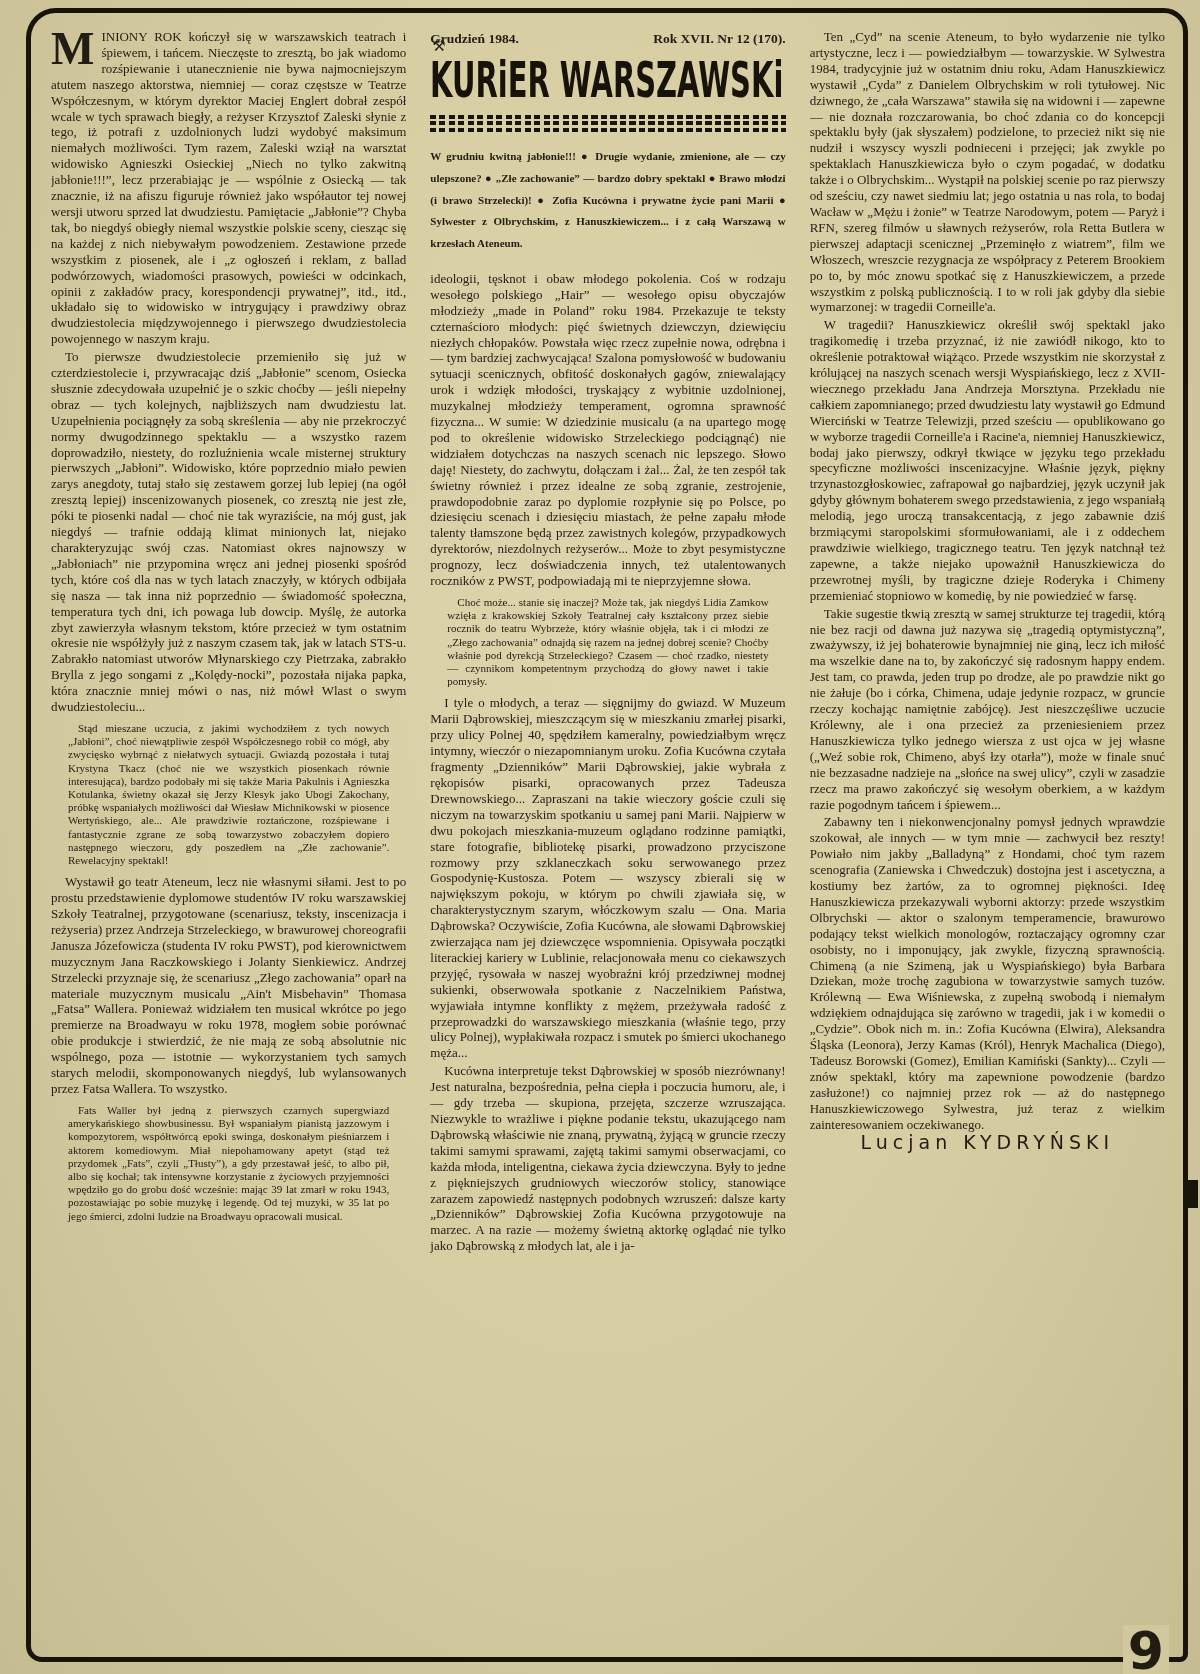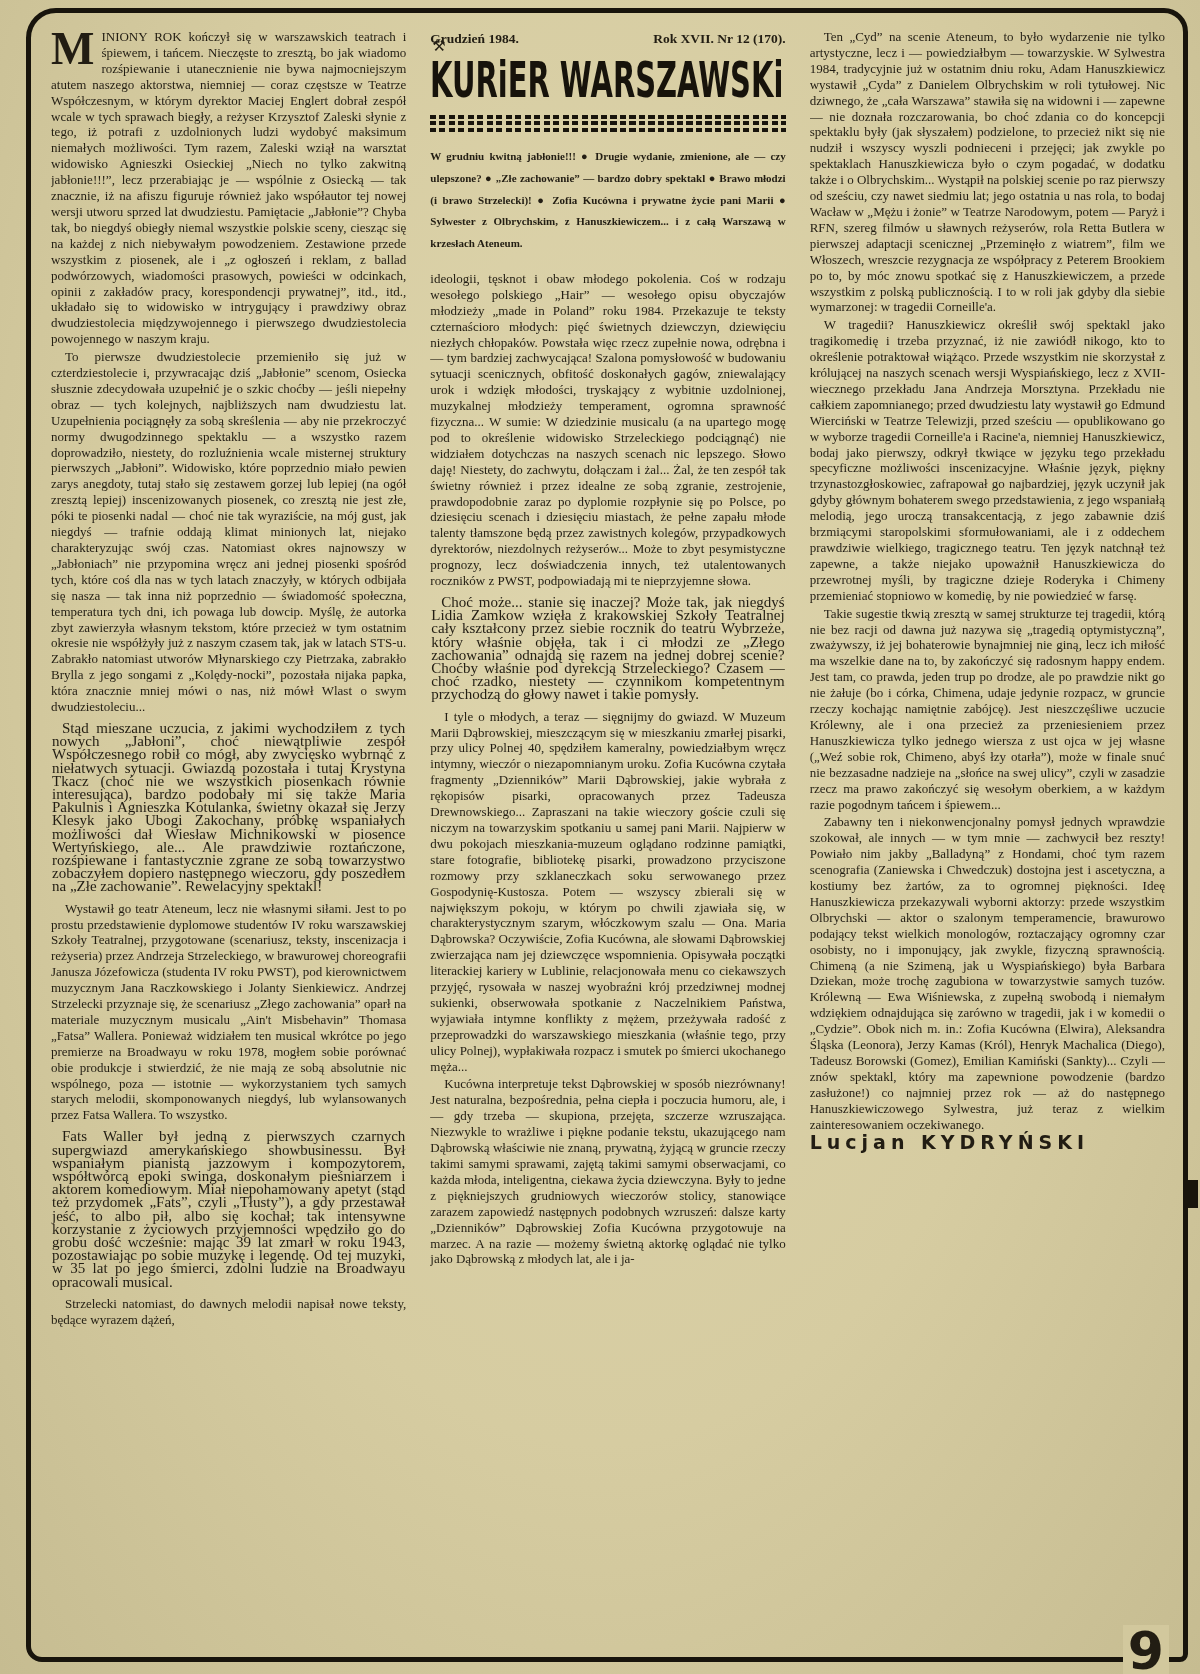--- a/index.html
+++ b/index.html
@@ -24,22 +24,22 @@
     display:flex; gap:24px;
   }
   .col {
     flex:1 1 0; overflow:hidden;
     text-align:justify;
     font-size:13px; line-height:15.9px;
   }
   .body-p { text-indent:14px; margin-bottom:2px; }
   .body-p.noindent { text-indent:0; }
   .small-p {
-    font-size:15px; line-height:13.2px;
-    margin:7px 1px; text-indent:10px;
+    font-size:11px; line-height:13.2px;
+    margin:7px 17px; text-indent:10px;
   }
   .dropcap {
     float:left; font-weight:bold;
     font-size:46px; line-height:36px;
     padding:2px 7px 0 0;
   }
   
   .dateline {
     display:flex; justify-content:space-between;
     font-weight:bold; font-size:13.5px; margin:2px 0 0;
@@ -58,22 +58,22 @@
     height:4px; margin:2.5px 0;
     background-image:repeating-linear-gradient(90deg, #18140c 0 6px, rgba(0,0,0,0) 6px 9.5px);
   }
   .lead {
     font-weight:bold; font-size:11px; line-height:21.8px;
     text-align:justify; margin-bottom:16px;
   }
   .signature {
     margin-top:1px;
     font-family:"DejaVu Sans", sans-serif;
-    font-weight:bold; font-size:19px; letter-spacing:5px;
-    white-space:nowrap; text-indent:0; text-align:left;
+    font-weight:normal; font-size:19px; letter-spacing:5px;
+    white-space:nowrap; text-indent:0; text-align:center;
   }
   .page-number {
     position:absolute; right:14px; bottom:-20px;
     font-family:"DejaVu Sans", sans-serif;
     font-weight:bold; font-size:52px; line-height:1;
     background:#d2c89d; padding:0 5px;
   }
   .edge-mark {
     position:absolute; right:2px; top:1180px;
     width:13px; height:28px; background:#18140c;
@@ -86,21 +86,20 @@
   <div class="frame">
 
     <div class="content">
 
       <div class="col">
         <p class="body-p noindent"><span class="dropcap">M</span><span>INIONY ROK kończył się w warszawskich teatrach i śpiewem, i tańcem. Nieczęste to zresztą, bo jak wiadomo rozśpiewanie i utanecznienie nie bywa najmocniejszym atutem naszego aktorstwa, niemniej — coraz częstsze w Teatrze Współczesnym, w którym dyrektor Maciej Englert dobrał zespół wcale w tych sprawach biegły, a reżyser Krzysztof Zaleski słynie z tego, iż potrafi z uzdolnionych ludzi wydobyć maksimum niemałych możliwości. Tym razem, Zaleski wziął na warsztat widowisko Agnieszki Osieckiej „Niech no tylko zakwitną jabłonie!!!”, lecz przerabiając je — wspólnie z Osiecką — tak znacznie, iż na afiszu figuruje również jako współautor tej nowej wersji utworu sprzed lat dwudziestu. Pamiętacie „Jabłonie”? Chyba tak, bo niegdyś obiegły niemal wszystkie polskie sceny, ciesząc się na każdej z nich niebywałym powodzeniem. Zestawione przede wszystkim z piosenek, ale i „z ogłoszeń i reklam, z ballad podwórzowych, wiadomości prasowych, powieści w odcinkach, opinii z zakładów pracy, korespondencji prywatnej”, itd., itd., układało się to widowisko w intrygujący i prawdziwy obraz dwudziestolecia międzywojennego i pierwszego dwudziestolecia powojennego w naszym kraju.</span></p>
         <p class="body-p">To pierwsze dwudziestolecie przemieniło się już w czterdziestolecie i, przywracając dziś „Jabłonie” scenom, Osiecka słusznie zdecydowała uzupełnić je o szkic choćby — jeśli niepełny obraz — tych kolejnych, najbliższych nam dwudziestu lat. Uzupełnienia pociągnęły za sobą skreślenia — aby nie przekroczyć normy dwugodzinnego spektaklu — a wszystko razem doprowadziło, niestety, do rozluźnienia wcale misternej struktury pierwszych „Jabłoni”. Widowisko, które poprzednio miało pewien zarys anegdoty, tutaj stało się zestawem gorzej lub lepiej (na ogół zresztą lepiej) inscenizowanych piosenek, co zresztą nie jest złe, póki te piosenki nadal — choć nie tak wyraziście, na mój gust, jak niegdyś — trafnie oddają klimat minionych lat, niejako charakteryzując swój czas. Natomiast okres najnowszy w „Jabłoniach” nie przypomina wręcz ani jednej piosenki spośród tych, które coś dla nas w tych latach znaczyły, w których odbijała się nasza — tak inna niż poprzednio — świadomość społeczna, temperatura tych dni, ich powaga lub dowcip. Myślę, że autorka zbyt zawierzyła własnym tekstom, które przecież w tym ostatnim okresie nie współżyły już z naszym czasem tak, jak w latach STS-u. Zabrakło natomiast utworów Młynarskiego czy Pietrzaka, zabrakło Brylla z jego songami z „Kolędy-nocki”, pozostała nijaka papka, która znacznie mniej mówi o nas, niż mówł Wlast o swym dwudziestoleciu...</p>
         <p class="small-p">Stąd mieszane uczucia, z jakimi wychodziłem z tych nowych „Jabłoni”, choć niewątpliwie zespół Współczesnego robił co mógł, aby zwycięsko wybrnąć z niełatwych sytuacji. Gwiazdą pozostała i tutaj Krystyna Tkacz (choć nie we wszystkich piosenkach równie interesująca), bardzo podobały mi się także Maria Pakulnis i Agnieszka Kotulanka, świetny okazał się Jerzy Klesyk jako Ubogi Zakochany, próbkę wspaniałych możliwości dał Wiesław Michnikowski w piosence Wertyńskiego, ale... Ale prawdziwie roztańczone, rozśpiewane i fantastycznie zgrane ze sobą towarzystwo zobaczyłem dopiero następnego wieczoru, gdy poszedłem na „Złe zachowanie”. Rewelacyjny spektakl!</p>
         <p class="body-p">Wystawił go teatr Ateneum, lecz nie własnymi siłami. Jest to po prostu przedstawienie dyplomowe studentów IV roku warszawskiej Szkoły Teatralnej, przygotowane (scenariusz, teksty, inscenizacja i reżyseria) przez Andrzeja Strzeleckiego, w brawurowej choreografii Janusza Józefowicza (studenta IV roku PWST), pod kierownictwem muzycznym Jana Raczkowskiego i Jolanty Sienkiewicz. Andrzej Strzelecki przyznaje się, że scenariusz „Złego zachowania” oparł na materiale muzycznym musicalu „Ain't Misbehavin” Thomasa „Fatsa” Wallera. Ponieważ widziałem ten musical wkrótce po jego premierze na Broadwayu w roku 1978, mogłem sobie porównać obie produkcje i stwierdzić, że nie mają ze sobą absolutnie nic wspólnego, poza — istotnie — wykorzystaniem tych samych starych melodii, skomponowanych niegdyś, lub wylansowanych przez Fatsa Wallera. To wszystko.</p>
         <p class="small-p">Fats Waller był jedną z pierwszych czarnych supergwiazd amerykańskiego showbusinessu. Był wspaniałym pianistą jazzowym i kompozytorem, współtwórcą epoki swinga, doskonałym pieśniarzem i aktorem komediowym. Miał niepohamowany apetyt (stąd też przydomek „Fats”, czyli „Tłusty”), a gdy przestawał jeść, to albo pił, albo się kochał; tak intensywne korzystanie z życiowych przyjemności wpędziło go do grobu dość wcześnie: mając 39 lat zmarł w roku 1943, pozostawiając po sobie muzykę i legendę. Od tej muzyki, w 35 lat po jego śmierci, zdolni ludzie na Broadwayu opracowali musical.</p>
-        <p class="body-p">Strzelecki natomiast, do dawnych melodii napisał nowe teksty, będące wyrazem dążeń,</p>
       </div>
 
       <div class="col">
         <div class="dateline">
           <span>Grudzień 1984.</span>
           <span>Rok XVII. Nr 12 (170).</span>
         </div>
         <div class="logo-wrap">
           <span class="logo-emblem">⚒</span>
           <svg class="logo-svg" width="100%" height="62" viewBox="0 0 354 62" preserveAspectRatio="none">

